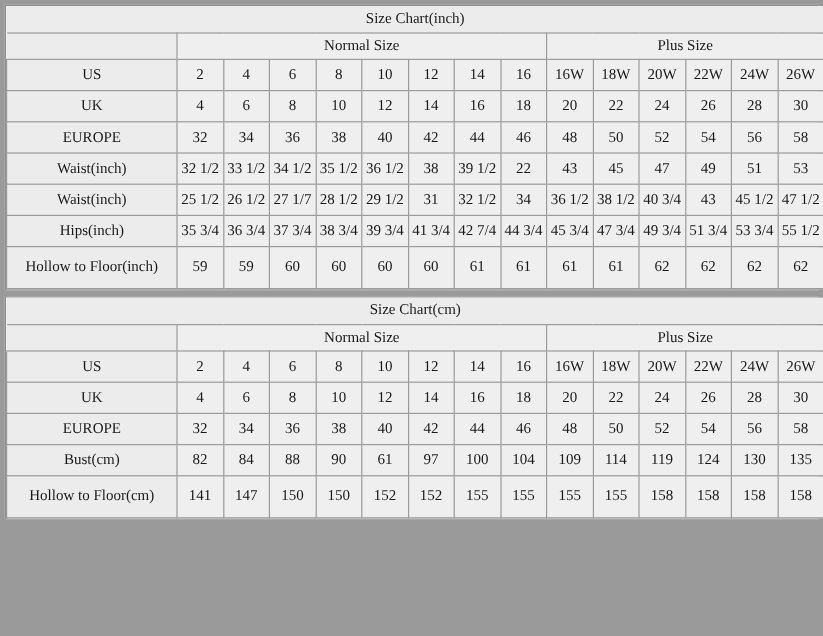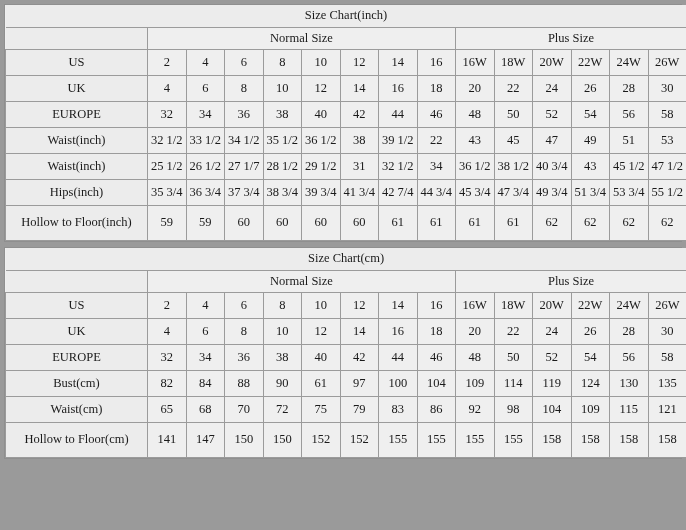--- a/index.html
+++ b/index.html
@@ -343,37 +343,20 @@
           <td class="cell">100</td>
           <td class="cell">104</td>
           <td class="cell">109</td>
           <td class="cell">114</td>
           <td class="cell">119</td>
           <td class="cell">124</td>
           <td class="cell">130</td>
           <td class="cell">135</td>
         </tr>
 
-        <tr>
-          <td class="rowlabel">Waist(cm)</td>
-          <td class="cell">65</td>
-          <td class="cell">68</td>
-          <td class="cell">70</td>
-          <td class="cell">72</td>
-          <td class="cell">75</td>
-          <td class="cell">79</td>
-          <td class="cell">83</td>
-          <td class="cell">86</td>
-          <td class="cell">92</td>
-          <td class="cell">98</td>
-          <td class="cell">104</td>
-          <td class="cell">109</td>
-          <td class="cell">115</td>
-          <td class="cell">121</td>
-        </tr>
 
 
         <tr>
           <td class="rowlabel rowlabel-tall">Hollow to Floor(cm)</td>
           <td class="cell cell-tall">141</td>
           <td class="cell cell-tall">147</td>
           <td class="cell cell-tall">150</td>
           <td class="cell cell-tall">150</td>
           <td class="cell cell-tall">152</td>
           <td class="cell cell-tall">152</td>

